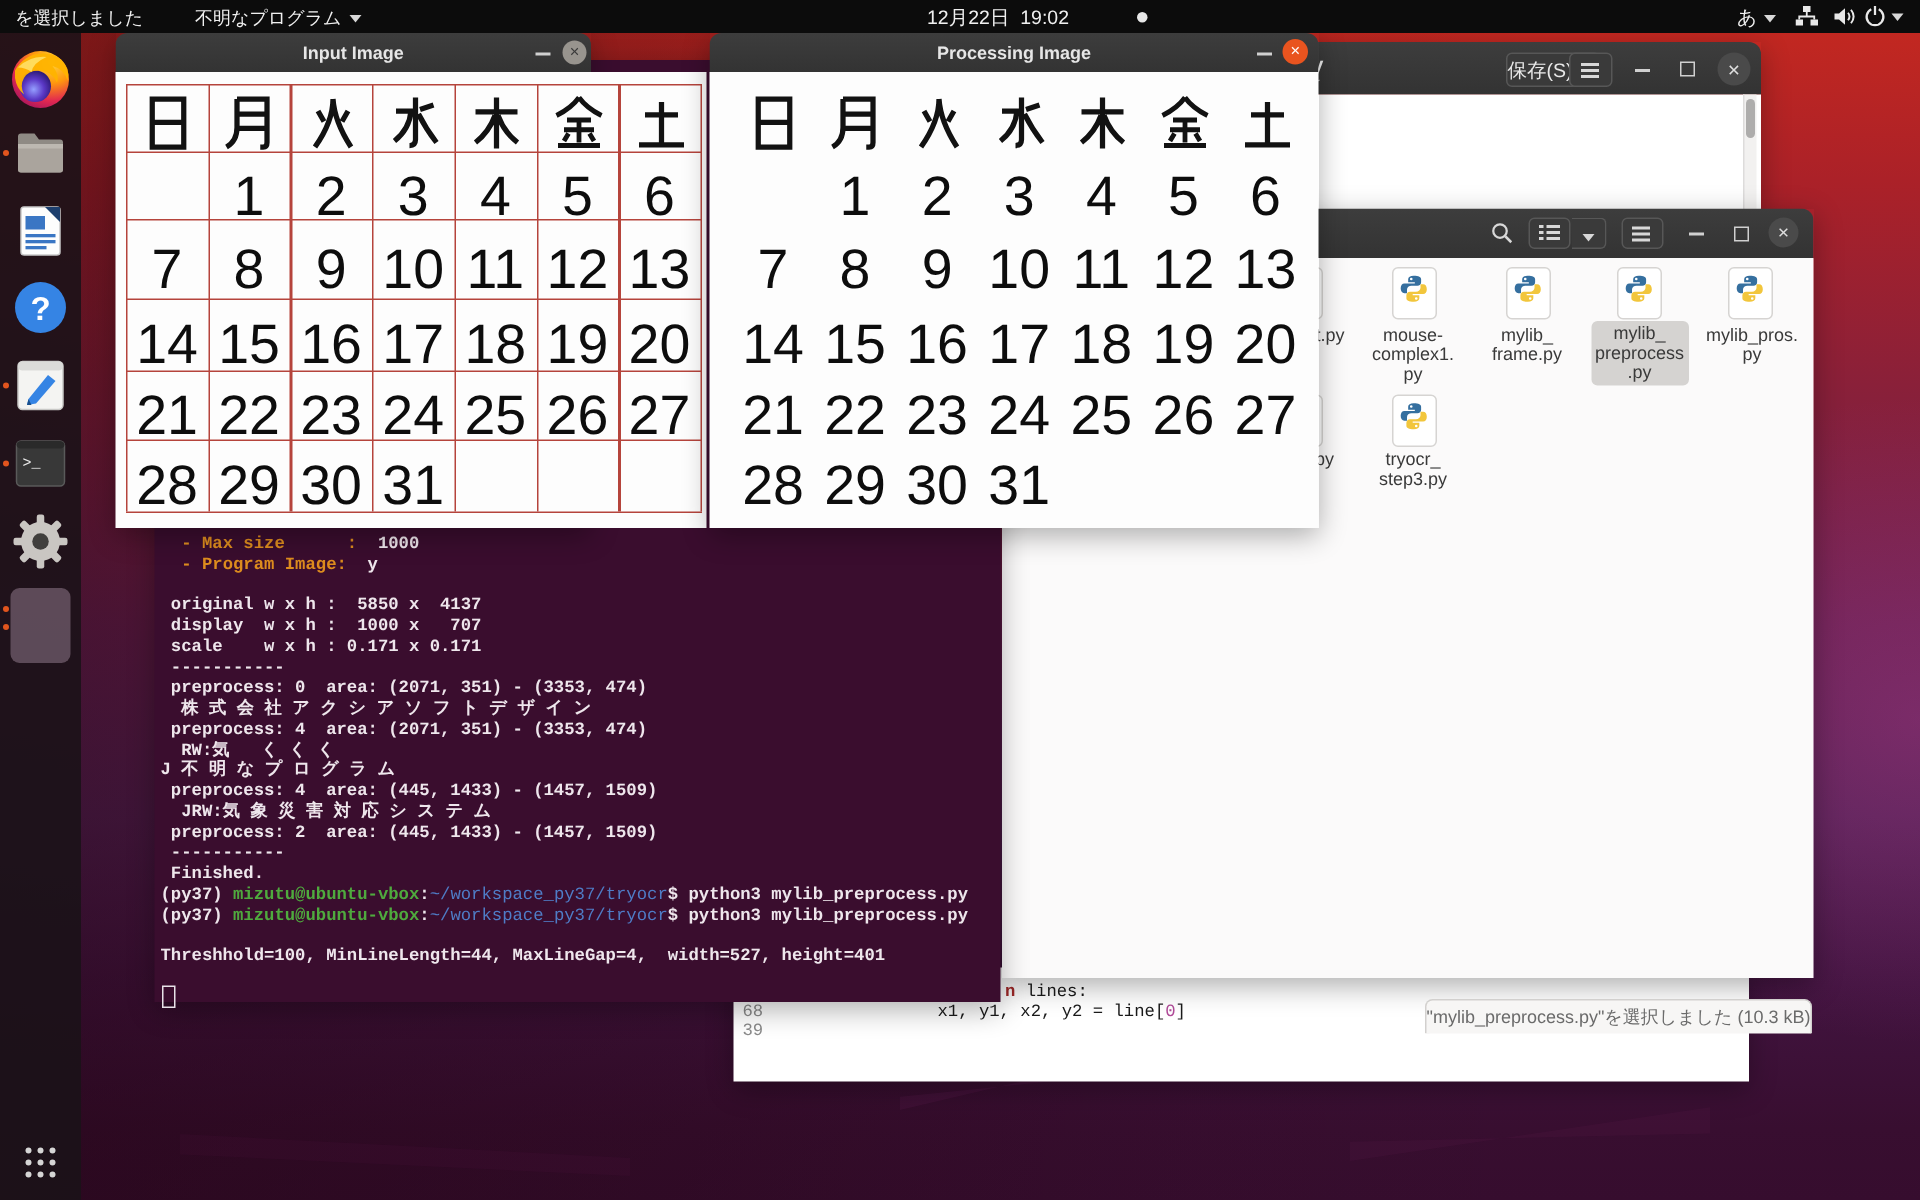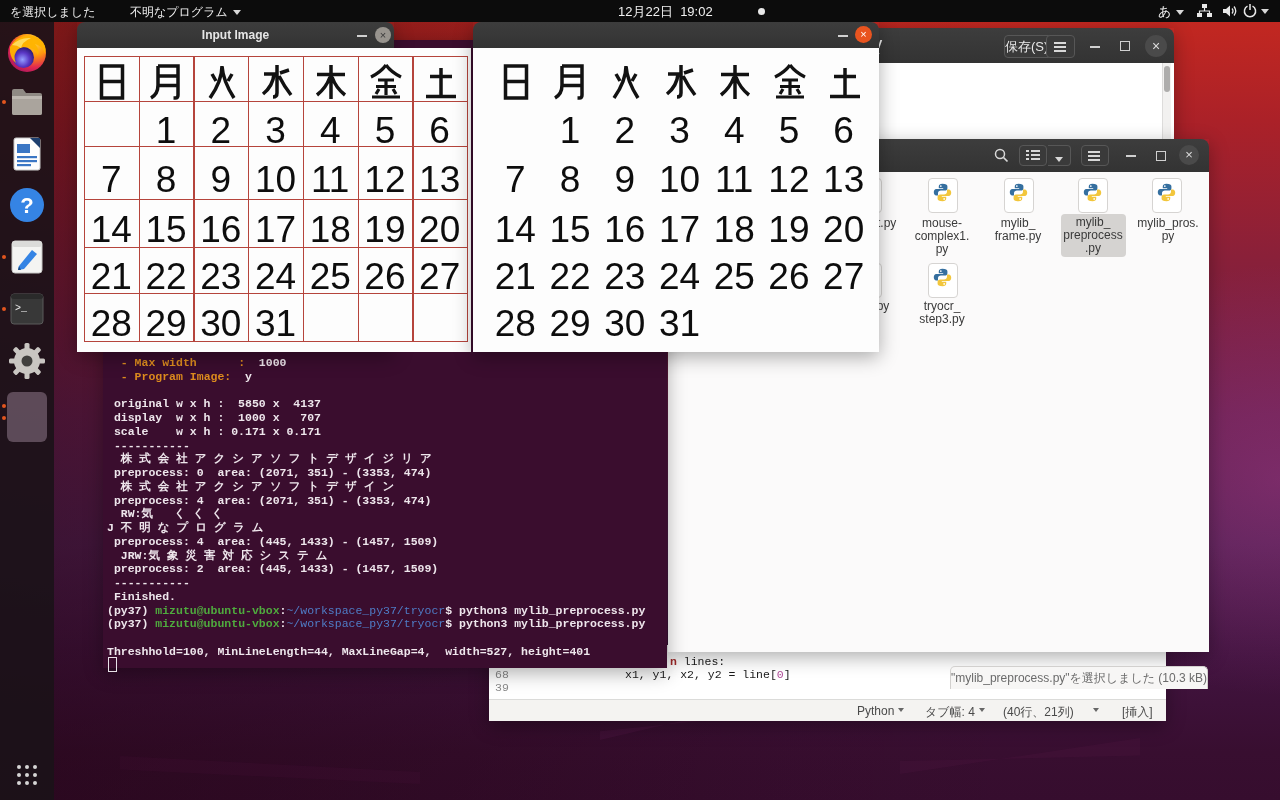--- a/index.html
+++ b/index.html
@@ -72,29 +72,20 @@
 <div class="abs" style="left:0;top:35px;width:474px;height:77px;background:#ffffff;">
  <div class="abs" style="right:3px;top:0;width:8px;height:77px;background:#f2f1f0;border-left:1px solid #dddcdb;"></div>
  <div class="abs" style="right:4px;top:3px;width:6px;height:26px;background:#aeadac;border-radius:3px;"></div>
 </div>
 </div>
 <div class="win" id="edit" style="left:489px;top:645px;width:677px;height:76px;background:#ffffff;">
  <div class="code" style="left:181px;top:10px;"><span style="color:#a52a2a;font-weight:bold;">n</span> lines:</div>
  <div class="num" style="left:6px;top:23px;">68</div>
  <div class="code" style="left:136px;top:23px;">x1, y1, x2, y2 = line[<span style="color:#b04a98;">0</span>]</div>
  <div class="num" style="left:6px;top:36px;">39</div>
- <div class="sb">
-  <span style="left:368px;">Python<span class="tridn"></span></span>
-  <span style="left:436px;">タブ幅: 4<span class="tridn"></span></span>
-  <span style="left:514px;">(40行、21列)</span>
-  <span style="left:600px;">
-        <span class="tridn"></span>
-      </span>
-  <span style="left:633px;">[挿入]</span>
- </div>
 </div>
 <div class="win" id="fm" style="left:668px;top:139px;width:541px;height:513px;">
 <div class="tbar" style="height:33px;">
  <svg class="abs" style="right:200px;top:9px;" width="15" height="15" viewBox="0 0 15 15">
         <circle cx="6" cy="6" r="4.5" fill="none" stroke="#d8d8d8" stroke-width="1.5"></circle>
         <path d="M9.5 9.5 L13.5 13.5" stroke="#d8d8d8" stroke-width="1.7"></path>
       </svg>
  <div class="hbtn" style="right:162px;top:6px;width:26px;height:19px;">
    <svg class="abs" style="left:6px;top:4px;" width="14" height="11" viewBox="0 0 14 11">
           <g fill="#d8d8d8">
@@ -159,28 +150,27 @@
 .py</div>
  <div class="fmlabel" style="left:469px;top:45px;width:62px;">mylib_pros.
 py</div>
  <div class="fmlabel" style="left:202px;top:128px;">_py</div>
  <div class="fmlabel" style="left:244px;top:128px;width:60px;">tryocr_
 step3.py</div>
  <div class="abs" style="left:282px;top:494px;width:256px;height:22px;background:#f7f6f5;border:1px solid #d2d0ce;border-radius:5px 5px 0 0;border-bottom:none;color:#6b6b6b;font-size:12px;text-align:center;line-height:22px;white-space:nowrap;">"mylib_preprocess.py"を選択しました (10.3 kB)</div>
 </div>
 </div>
 <div class="win" id="term">
-<div id="termtext">  <span class="o">- Max width      :</span>  1000
+<div id="termtext">  <span class="o">- Max size      :</span>  1000
   <span class="o">- Program Image:</span>  y
 
  original w x h :  5850 x  4137
  display  w x h :  1000 x   707
  scale    w x h : 0.171 x 0.171
  -----------
-  <span class="j">株式会社アクシアソフトデザイジリア</span>
  preprocess: 0  area: (2071, 351) - (3353, 474)
   <span class="j">株式会社アクシアソフトデザイン</span>
  preprocess: 4  area: (2071, 351) - (3353, 474)
   RW:<span class="j">気 くくく</span>
 J <span class="j">不明なプログラム</span>
  preprocess: 4  area: (445, 1433) - (1457, 1509)
   JRW:<span class="j">気象災害対応システム</span>
  preprocess: 2  area: (445, 1433) - (1457, 1509)
  -----------
  Finished.
@@ -264,20 +254,21 @@
 <div class="calcell" style="left:328.3px;top:191px;width:54.7px;height:46px;line-height:60px;">27</div>
 <div class="calcell" style="left:0.0px;top:237px;width:54.7px;height:48px;line-height:62px;">28</div>
 <div class="calcell" style="left:54.7px;top:237px;width:54.7px;height:48px;line-height:62px;">29</div>
 <div class="calcell" style="left:109.4px;top:237px;width:54.7px;height:48px;line-height:62px;">30</div>
 <div class="calcell" style="left:164.1px;top:237px;width:54.8px;height:48px;line-height:62px;">31</div>
 </div>
 </div>
   </div>
 <div class="win" id="prwin" style="left:473px;top:22px;width:406px;height:330px;">
 <div class="tbar" style="height:26px;">
+      <div class="tbtitle" style="top:6px;">Processing Image</div>
 <div class="ctlmin" style="right:31px;top:13px;"></div>
 <div class="ctlclose" style="right:7px;top:4px;width:17px;height:17px;background:#e9541f;color:#fff;font-size:11px;line-height:17px;">×</div>
     </div>
 <div class="abs" style="left:0;top:26px;width:406px;height:304px;background:#fdfdfd;">
 <div class="abs" style="left:15px;top:8px;width:383px;height:285px;">
 <svg class="abs" style="left:8.4px;top:5px;" width="40" height="40" viewBox="0 0 40 40">
           <use href="#k-sun"></use>
         </svg>
 <svg class="abs" style="left:63.1px;top:5px;" width="40" height="40" viewBox="0 0 40 40">
           <use href="#k-moon"></use>

